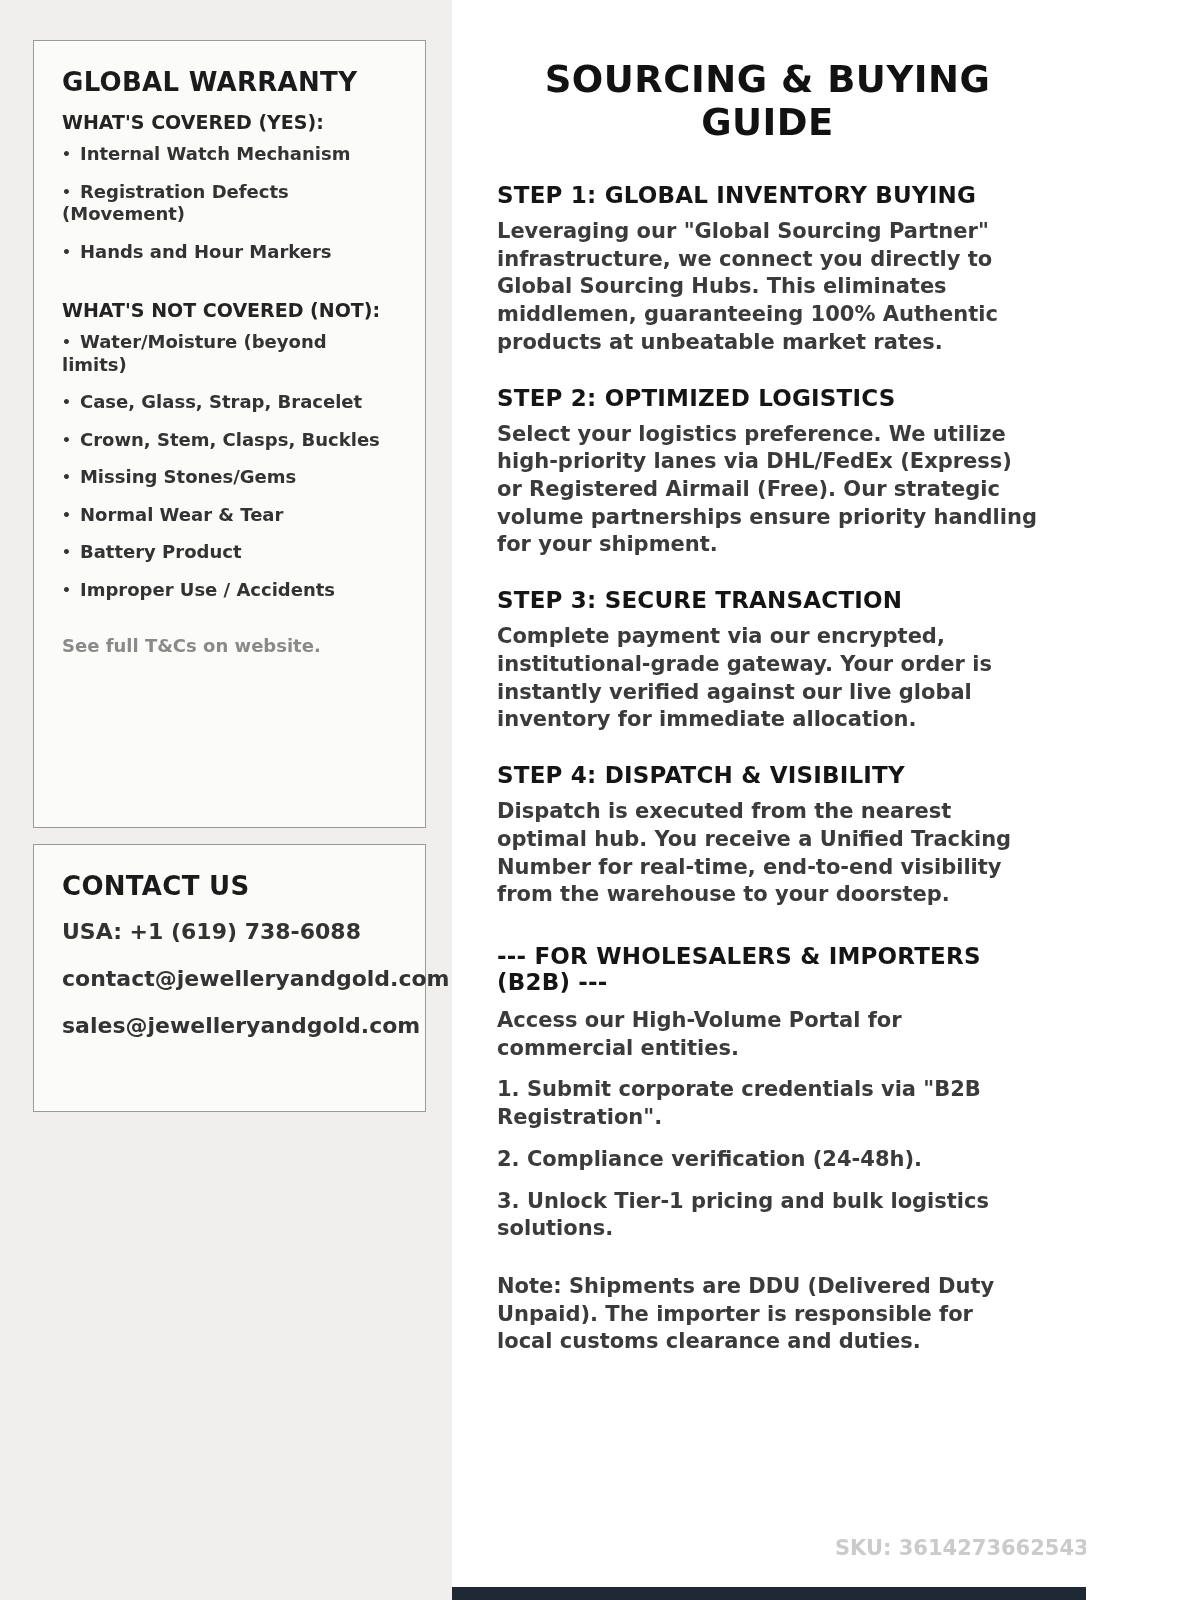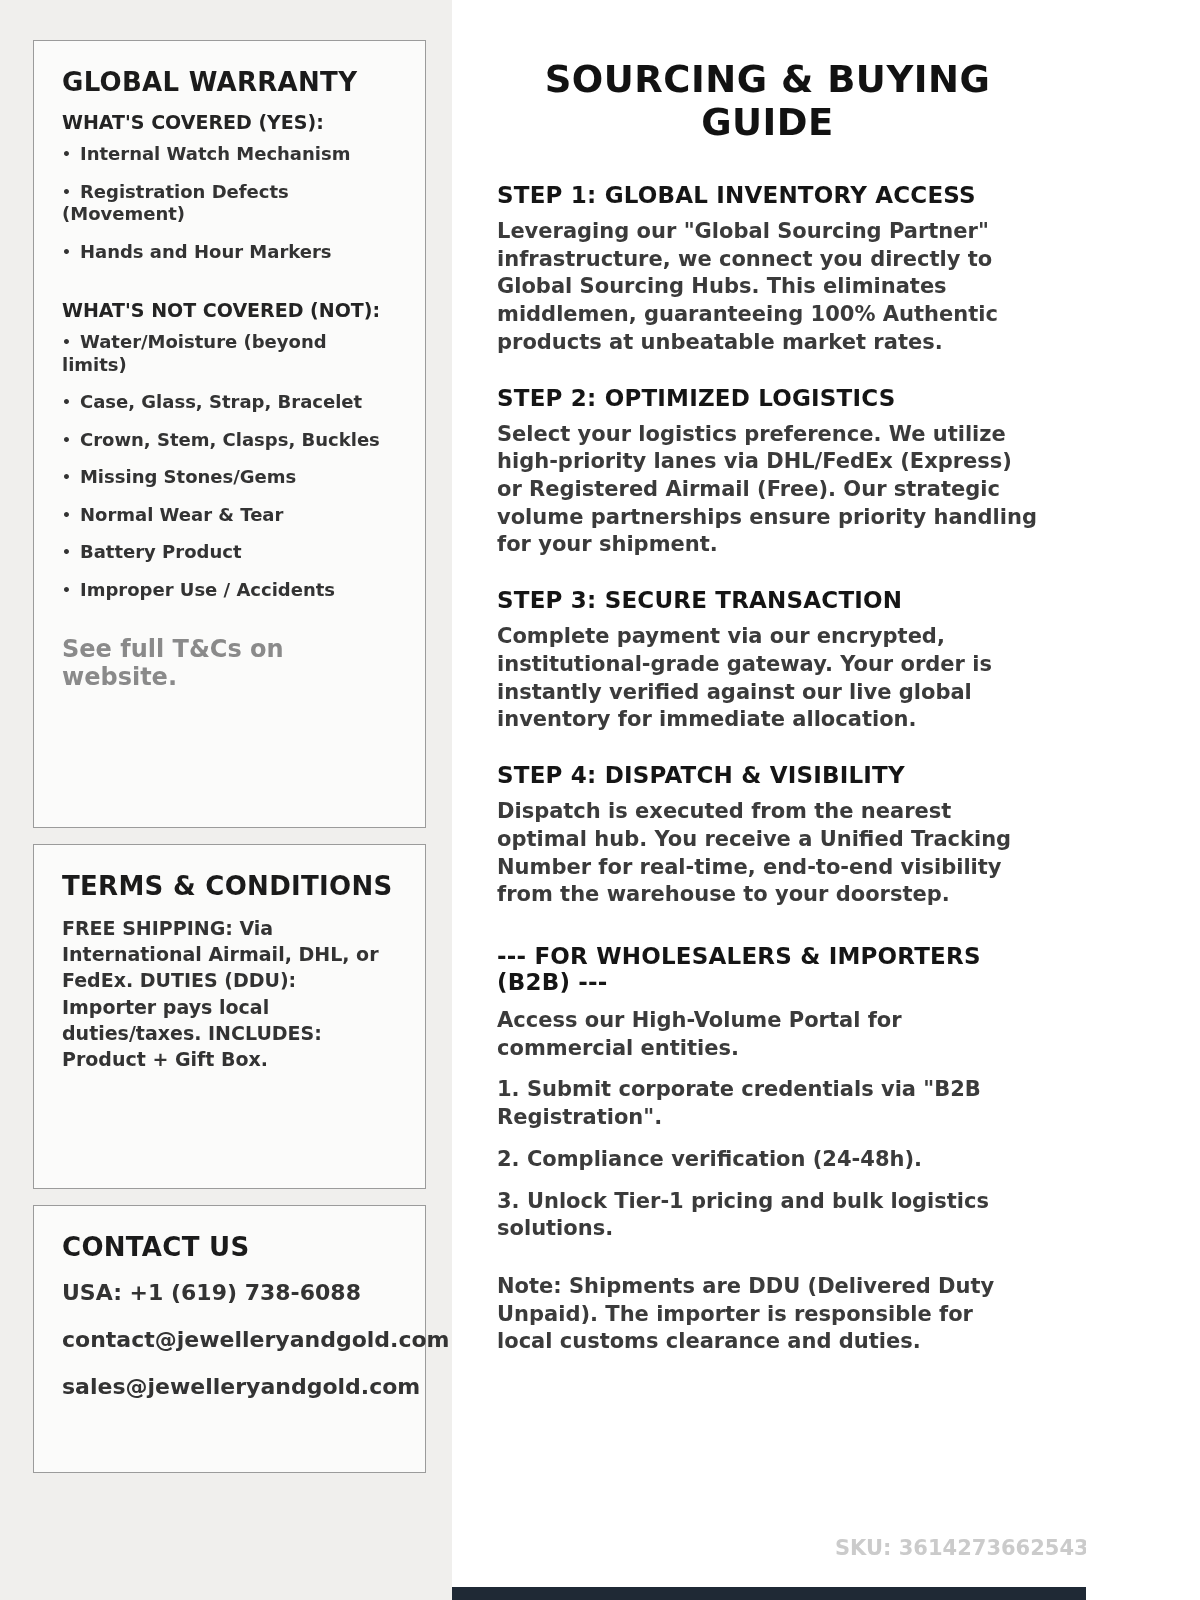--- a/index.html
+++ b/index.html
@@ -61,21 +61,21 @@
   ul.plain li::before {
     content: "\2022";
     font-size: 14px;
     color: #333333;
     margin-right: 9px;
     position: relative;
     top: -1px;
   }
   .footnote {
     margin-top: 34px;
-    font-size: 24px;
+    font-size: 18px;
     font-weight: 600;
     color: #8a8a8a;
   }
   .terms-body {
     font-size: 19px;
     font-weight: 600;
     color: #333333;
     line-height: 1.38;
     margin-top: 14px;
   }
@@ -164,40 +164,36 @@
         <li><span>Crown, Stem, Clasps, Buckles</span></li>
         <li><span>Missing Stones/Gems</span></li>
         <li><span>Normal Wear &amp; Tear</span></li>
         <li><span>Battery Product</span></li>
         <li><span>Improper Use / Accidents</span></li>
       </ul>
 
       <p class="footnote">See full T&amp;Cs on website.</p>
     </section>
 
-    <section class="box box-terms">
-      <h2>TERMS &amp; CONDITIONS</h2>
-      <p class="terms-body">FREE SHIPPING: Via International Airmail, DHL, or FedEx.  DUTIES (DDU): Importer pays local duties/taxes.  INCLUDES: Product + Gift Box.</p>
-    </section>
 
     <section class="box box-contact">
       <h2>CONTACT US</h2>
       <p class="contact-line">USA: +1 (619) 738-6088</p>
       <p class="contact-line email">contact@jewelleryandgold.com</p>
       <p class="contact-line email">sales@jewelleryandgold.com</p>
     </section>
 
   </aside>
 
   <main class="main">
 
     <h1 class="main-title">SOURCING &amp; BUYING GUIDE</h1>
 
     <section class="step">
-      <h3>STEP 1: GLOBAL INVENTORY ACCESS</h3>
+      <h3>STEP 1: GLOBAL INVENTORY BUYING</h3>
       <p>Leveraging our "Global Sourcing Partner" infrastructure, we connect you directly to Global Sourcing Hubs. This eliminates middlemen, guaranteeing 100% Authentic products at unbeatable market rates.</p>
     </section>
 
     <section class="step">
       <h3>STEP 2: OPTIMIZED LOGISTICS</h3>
       <p>Select your logistics preference. We utilize high-priority lanes via DHL/FedEx (Express) or Registered Airmail (Free). Our strategic volume partnerships ensure priority handling for your shipment.</p>
     </section>
 
     <section class="step">
       <h3>STEP 3: SECURE TRANSACTION</h3>

